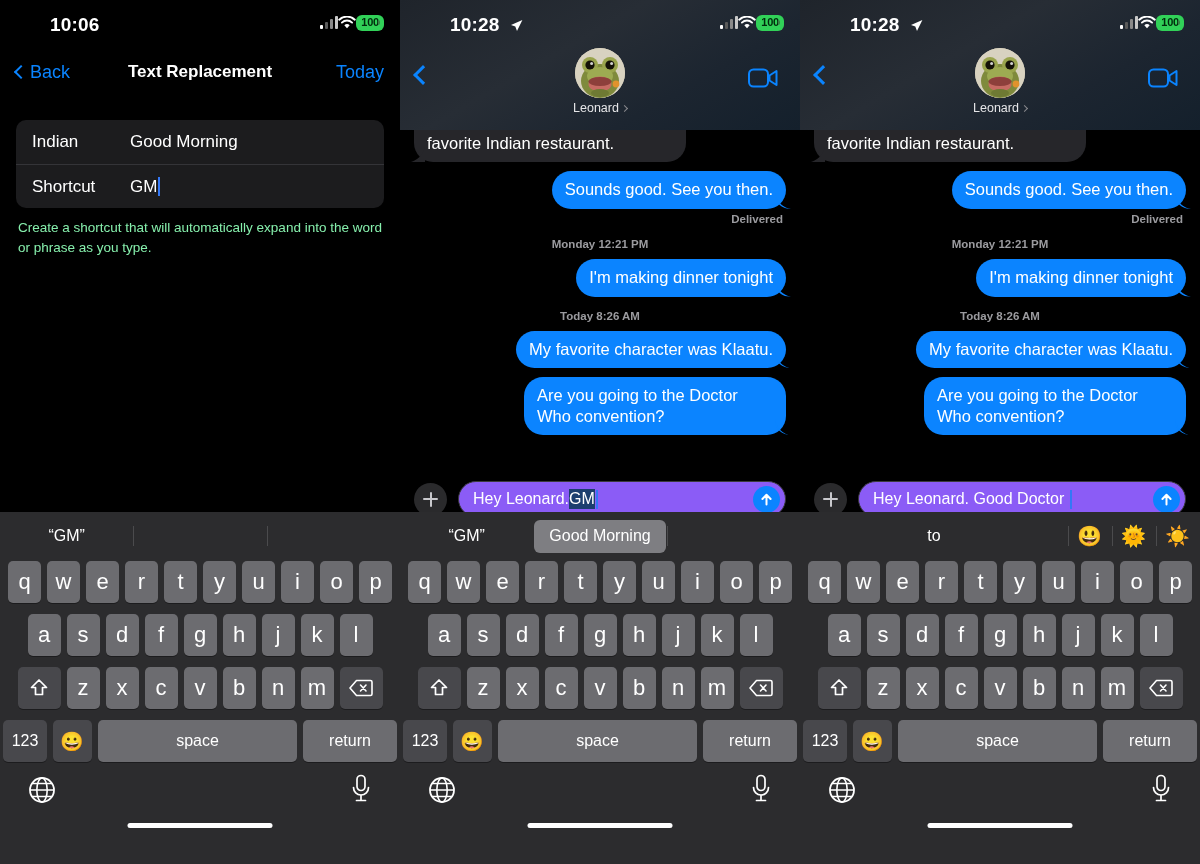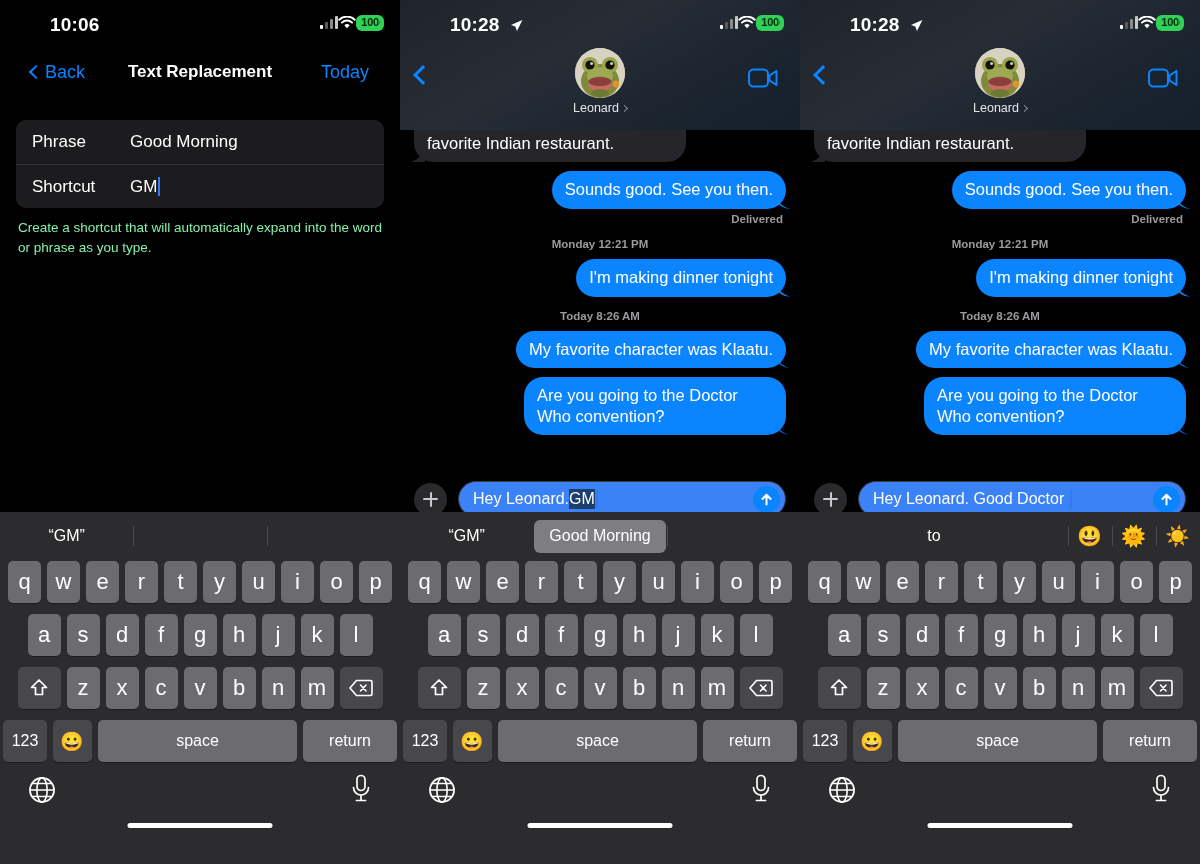--- a/index.html
+++ b/index.html
@@ -42,21 +42,21 @@
   .batt {
     background: #31d158; color: #002a0c; font-size: 11px; font-weight: bold;
     border-radius: 6px; padding: 1px 5px 2px; line-height: 1.15;
     letter-spacing: -.2px;
   }
   .batt-nub { width:2px; height:5px; background:#3a7d4a; border-radius:0 2px 2px 0; margin-left:-6px; }
 
   
   .nav {
     height: 48px; display: flex; align-items: center;
-    justify-content: space-between; padding: 0 31px; position: relative;
+    justify-content: space-between; padding: 0 16px; position: relative;
   }
   .nav-back { display: flex; align-items: center; gap: 4px; color:#0a84ff; font-size:18px; cursor:pointer; }
   .nav-title { position:absolute; left:0; right:0; text-align:center; color:#fff; font-size:17px; font-weight:bold; pointer-events:none; }
   .nav-save { color:#0a84ff; font-size:18px; cursor:pointer; z-index:2; }
   .chev-l { display:inline-block; width:10px; height:10px; border-left:2.6px solid #0a84ff; border-bottom:2.6px solid #0a84ff; transform:rotate(45deg); }
 
   .card { margin: 24px 16px 0; background:#1c1c1e; border-radius:10px; overflow:hidden; }
   .row { display:flex; align-items:center; height:44px; padding:0 16px; }
   .row + .row { border-top: .5px solid #343438; }
   .row-label { color:#fff; font-size:17px; width:98px; flex:none; }
@@ -107,21 +107,21 @@
   .partial-bubble { margin-top:-26px; }
 
   
   .composer { position:absolute; left:0; right:0; bottom:0; height:62px; display:flex; align-items:center; padding:0 14px; gap:11px; background:#000; }
   .plus-btn { width:33px; height:33px; border-radius:50%; background:#2a2a2c; flex:none; position:relative; cursor:pointer; }
   .plus-btn:before, .plus-btn:after { content:''; position:absolute; background:#c8c8cc; border-radius:1px; }
   .plus-btn:before { left:9px; right:9px; top:15.5px; height:2px; }
   .plus-btn:after { top:9px; bottom:9px; left:15.5px; width:2px; }
   .input-wrap {
     flex:1; height:36px; border:1px solid #3a3a3c; border-radius:18px;
-    display:flex; align-items:center; padding:0 5px 0 14px; position:relative; background:#3b82f6; cursor:text;
+    display:flex; align-items:center; padding:0 5px 0 14px; position:relative; background:#8b5cf6; cursor:text;
   }
   .input-text { flex:1; color:#fff; font-size:16px; white-space:nowrap; display:flex; align-items:center; }
   .sel { background:#1c3f6e; padding:1px 0; }
   .icaret { display:inline-block; width:2px; height:19px; background:#3478f6; margin-left:1px; }
   .send-btn { width:27px; height:27px; border-radius:50%; background:#0b84ff; flex:none; display:flex; align-items:center; justify-content:center; cursor:pointer; }
 
   
   .kbd { position:absolute; bottom:0; width:400px; height:352px; background:#2c2c2e; }
   .kb-col-1 { left:0; }  .kb-col-2 { left:400px; } .kb-col-3 { left:800px; }
   .sugg { height:48px; display:flex; align-items:center; position:relative; }
@@ -182,21 +182,21 @@
       <div class="nav-back">
         <span class="chev-l"></span>
         <span>Back</span>
       </div>
       <div class="nav-title">Text Replacement</div>
       <div class="nav-save">Today</div>
     </div>
 
     <div class="card">
       <div class="row">
-        <div class="row-label">Phrase</div>
+        <div class="row-label">Indian</div>
         <div class="row-value">
           <span>Good Morning</span>
         </div>
       </div>
       <div class="row">
         <div class="row-label">Shortcut</div>
         <div class="row-value">
           <span>GM</span>
           <span class="caret"></span>
         </div>

